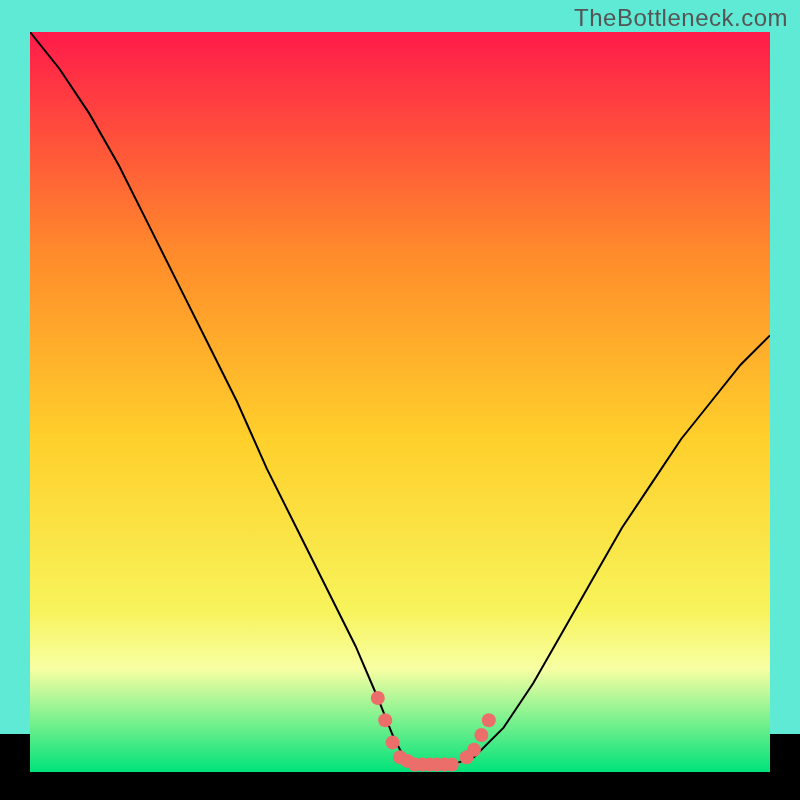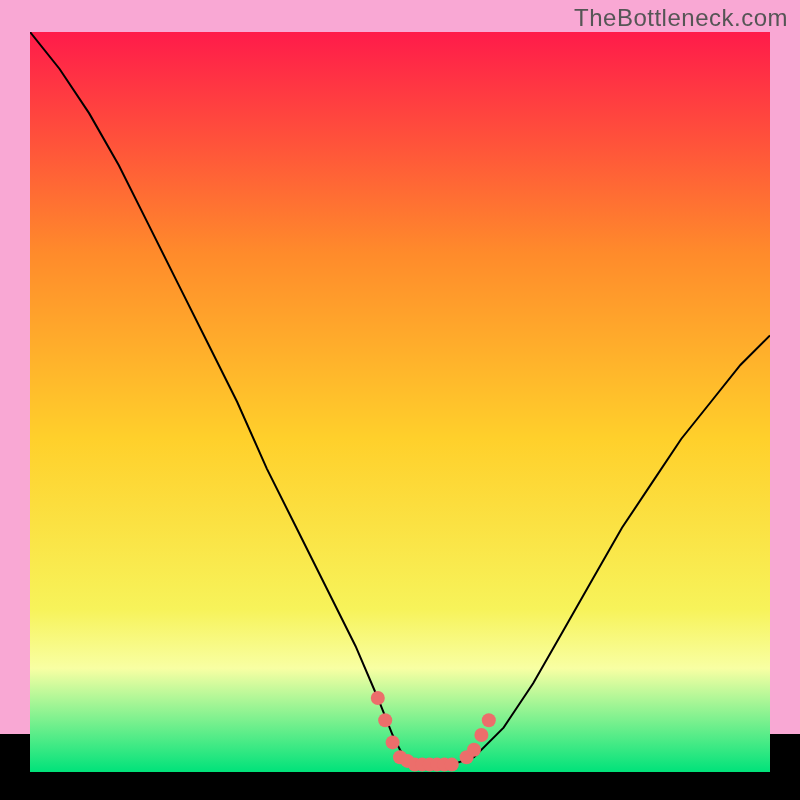--- a/index.html
+++ b/index.html
@@ -8,21 +8,21 @@
     width: 800px;
     height: 800px;
     overflow: hidden;
     background: #000;
     font-family: Arial, Helvetica, sans-serif;
   }
   .frame {
     position: relative;
     width: 800px;
     height: 734px;
-    background: #f9a8d4;
+    background: #5eead4;
   }
   .watermark {
     position: absolute;
     top: 4px;
     right: 12px;
     color: #555;
     font-size: 24px;
     font-weight: 500;
     letter-spacing: 0.5px;
     user-select: none;

